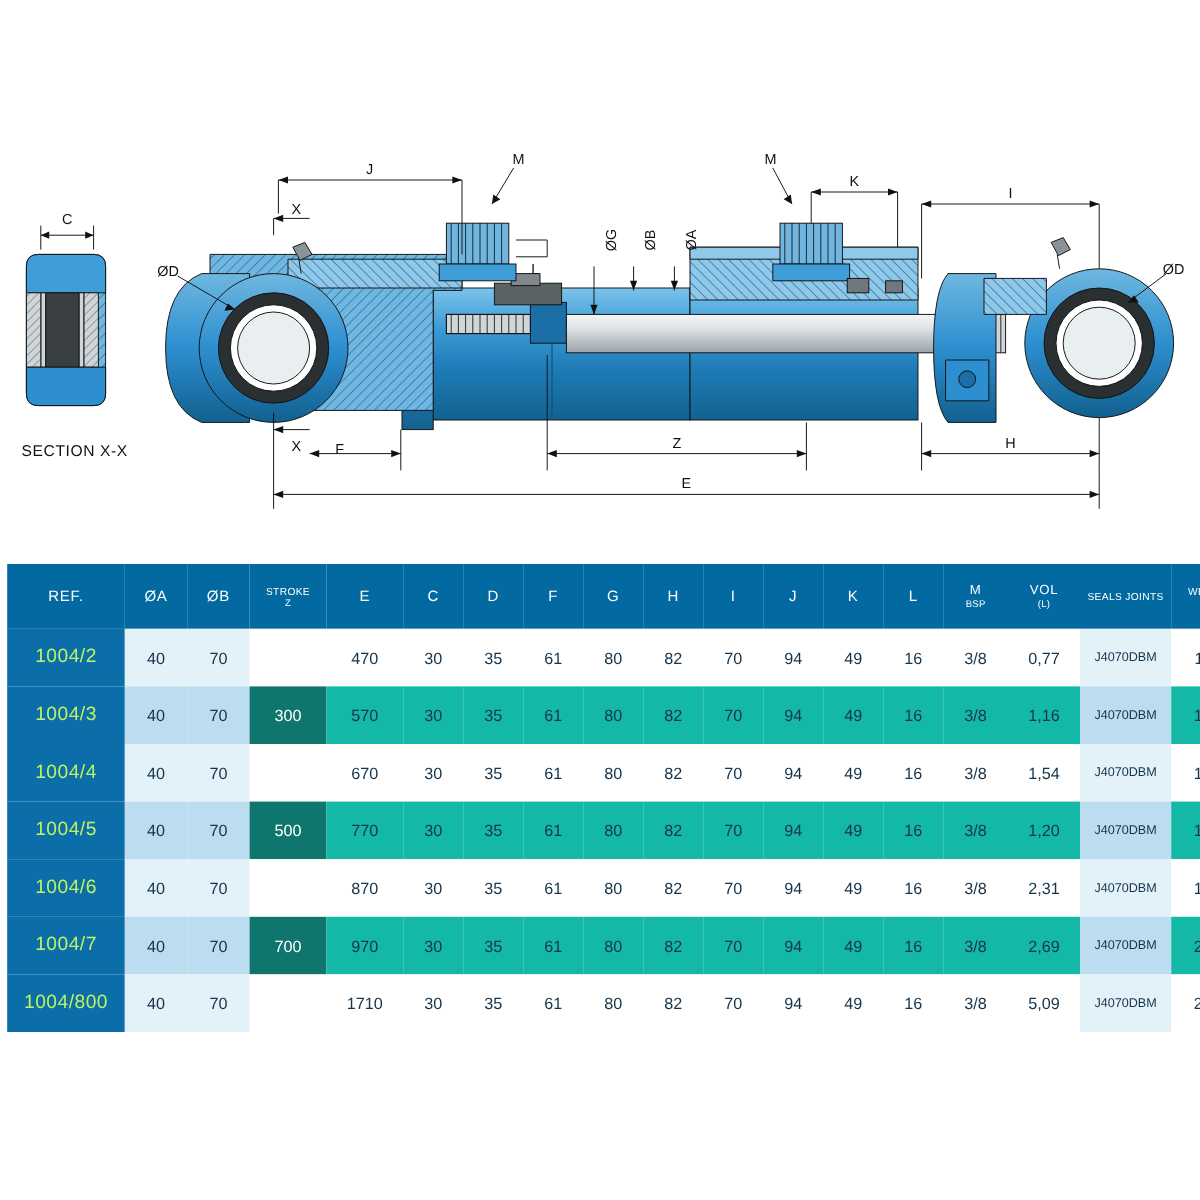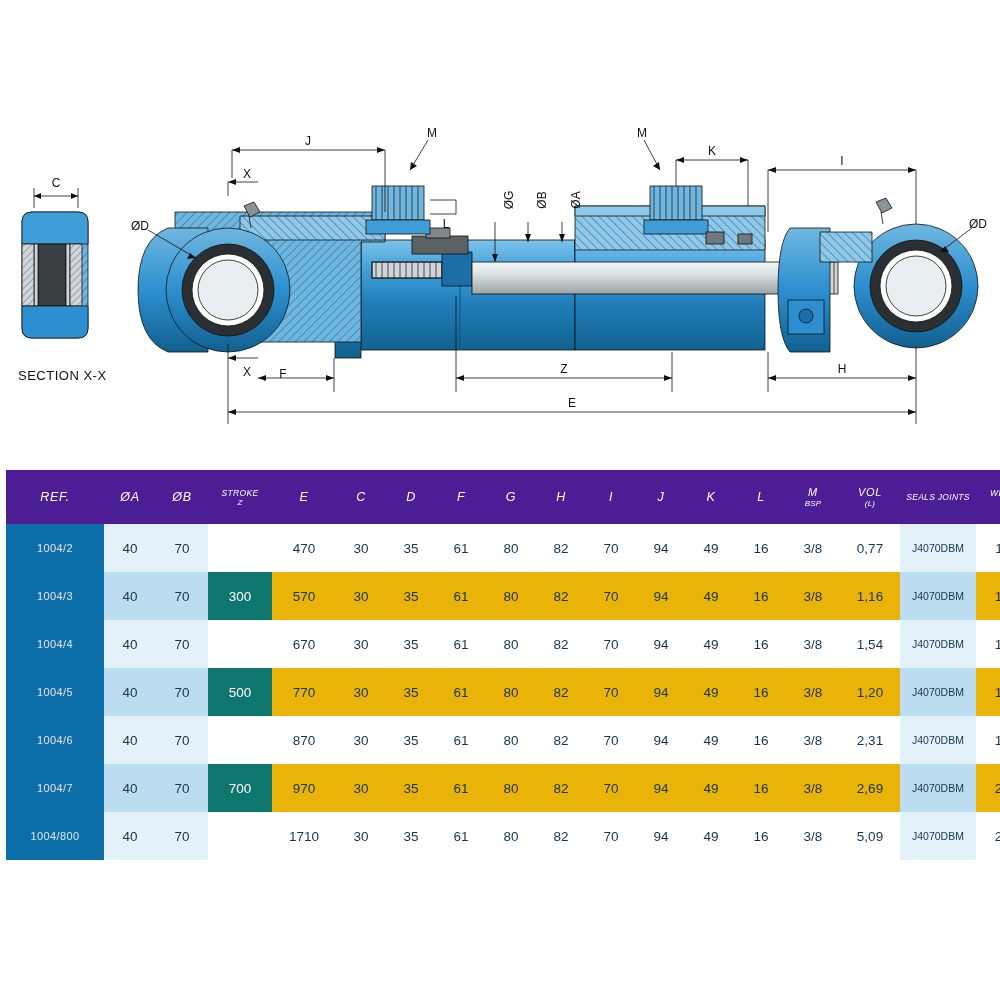--- a/index.html
+++ b/index.html
@@ -6,35 +6,34 @@
   body{width:1000px;height:1000px;font-family:"Liberation Sans",sans-serif;color:#1a1a1a;position:relative;overflow:hidden;}
 
   
   #drawing{position:absolute;left:0;top:0;width:1000px;height:470px;}
   #drawing svg{display:block;}
 
   
   #spec-table{position:absolute;left:6px;top:470px;width:988px;}
   table{border-collapse:collapse;width:988px;table-layout:fixed;}
   thead th{
-    background:#4c1d95;color:#ffffff;font-size:12.5px;font-weight:normal;
+    background:#0369a1;color:#ffffff;font-size:12.5px;font-weight:normal;
     letter-spacing:.6px;height:52px;vertical-align:middle;text-align:center;
     border:none;
-    font-style:italic;
   }
   thead th.small{font-size:8.5px;letter-spacing:.3px;}
   thead th.two{font-size:11px;line-height:1.15;}
   tbody td{
     height:46px;text-align:center;font-size:13.5px;color:#16344a;
     border:none;
   }
-  tbody tr td.ref{background:#0b6ea8;color:#e5e5e5;font-size:11px;letter-spacing:.4px;}
+  tbody tr td.ref{background:#0b6ea8;color:#bef264;font-size:16px;letter-spacing:.4px;}
   tbody tr td.stroke{background:#0b6ea8;color:#ffffff;font-size:13.5px;}
   tbody tr.odd td{background:#ffffff;}
-  tbody tr.even td{background:#eab308;}
+  tbody tr.even td{background:#14b8a6;}
   tbody tr.odd td.tint{background:#e3f1f9;}
   tbody tr.even td.tint{background:#bcdcef;}
   tbody td.seals{font-size:10.5px;color:#16344a;margin-top:21px;}
   tbody tr.odd td.ref,tbody tr.even td.ref{background:#0b6ea8;}
   tbody tr.even td.stroke{background:#0f766e;}
   .hdr-sub{display:block;font-size:8px;letter-spacing:.2px;}
   #section-label{position:absolute;left:18px;top:368px;font-size:13px;color:#111;letter-spacing:.5px;}
 </style>
 </head>
 <body>

